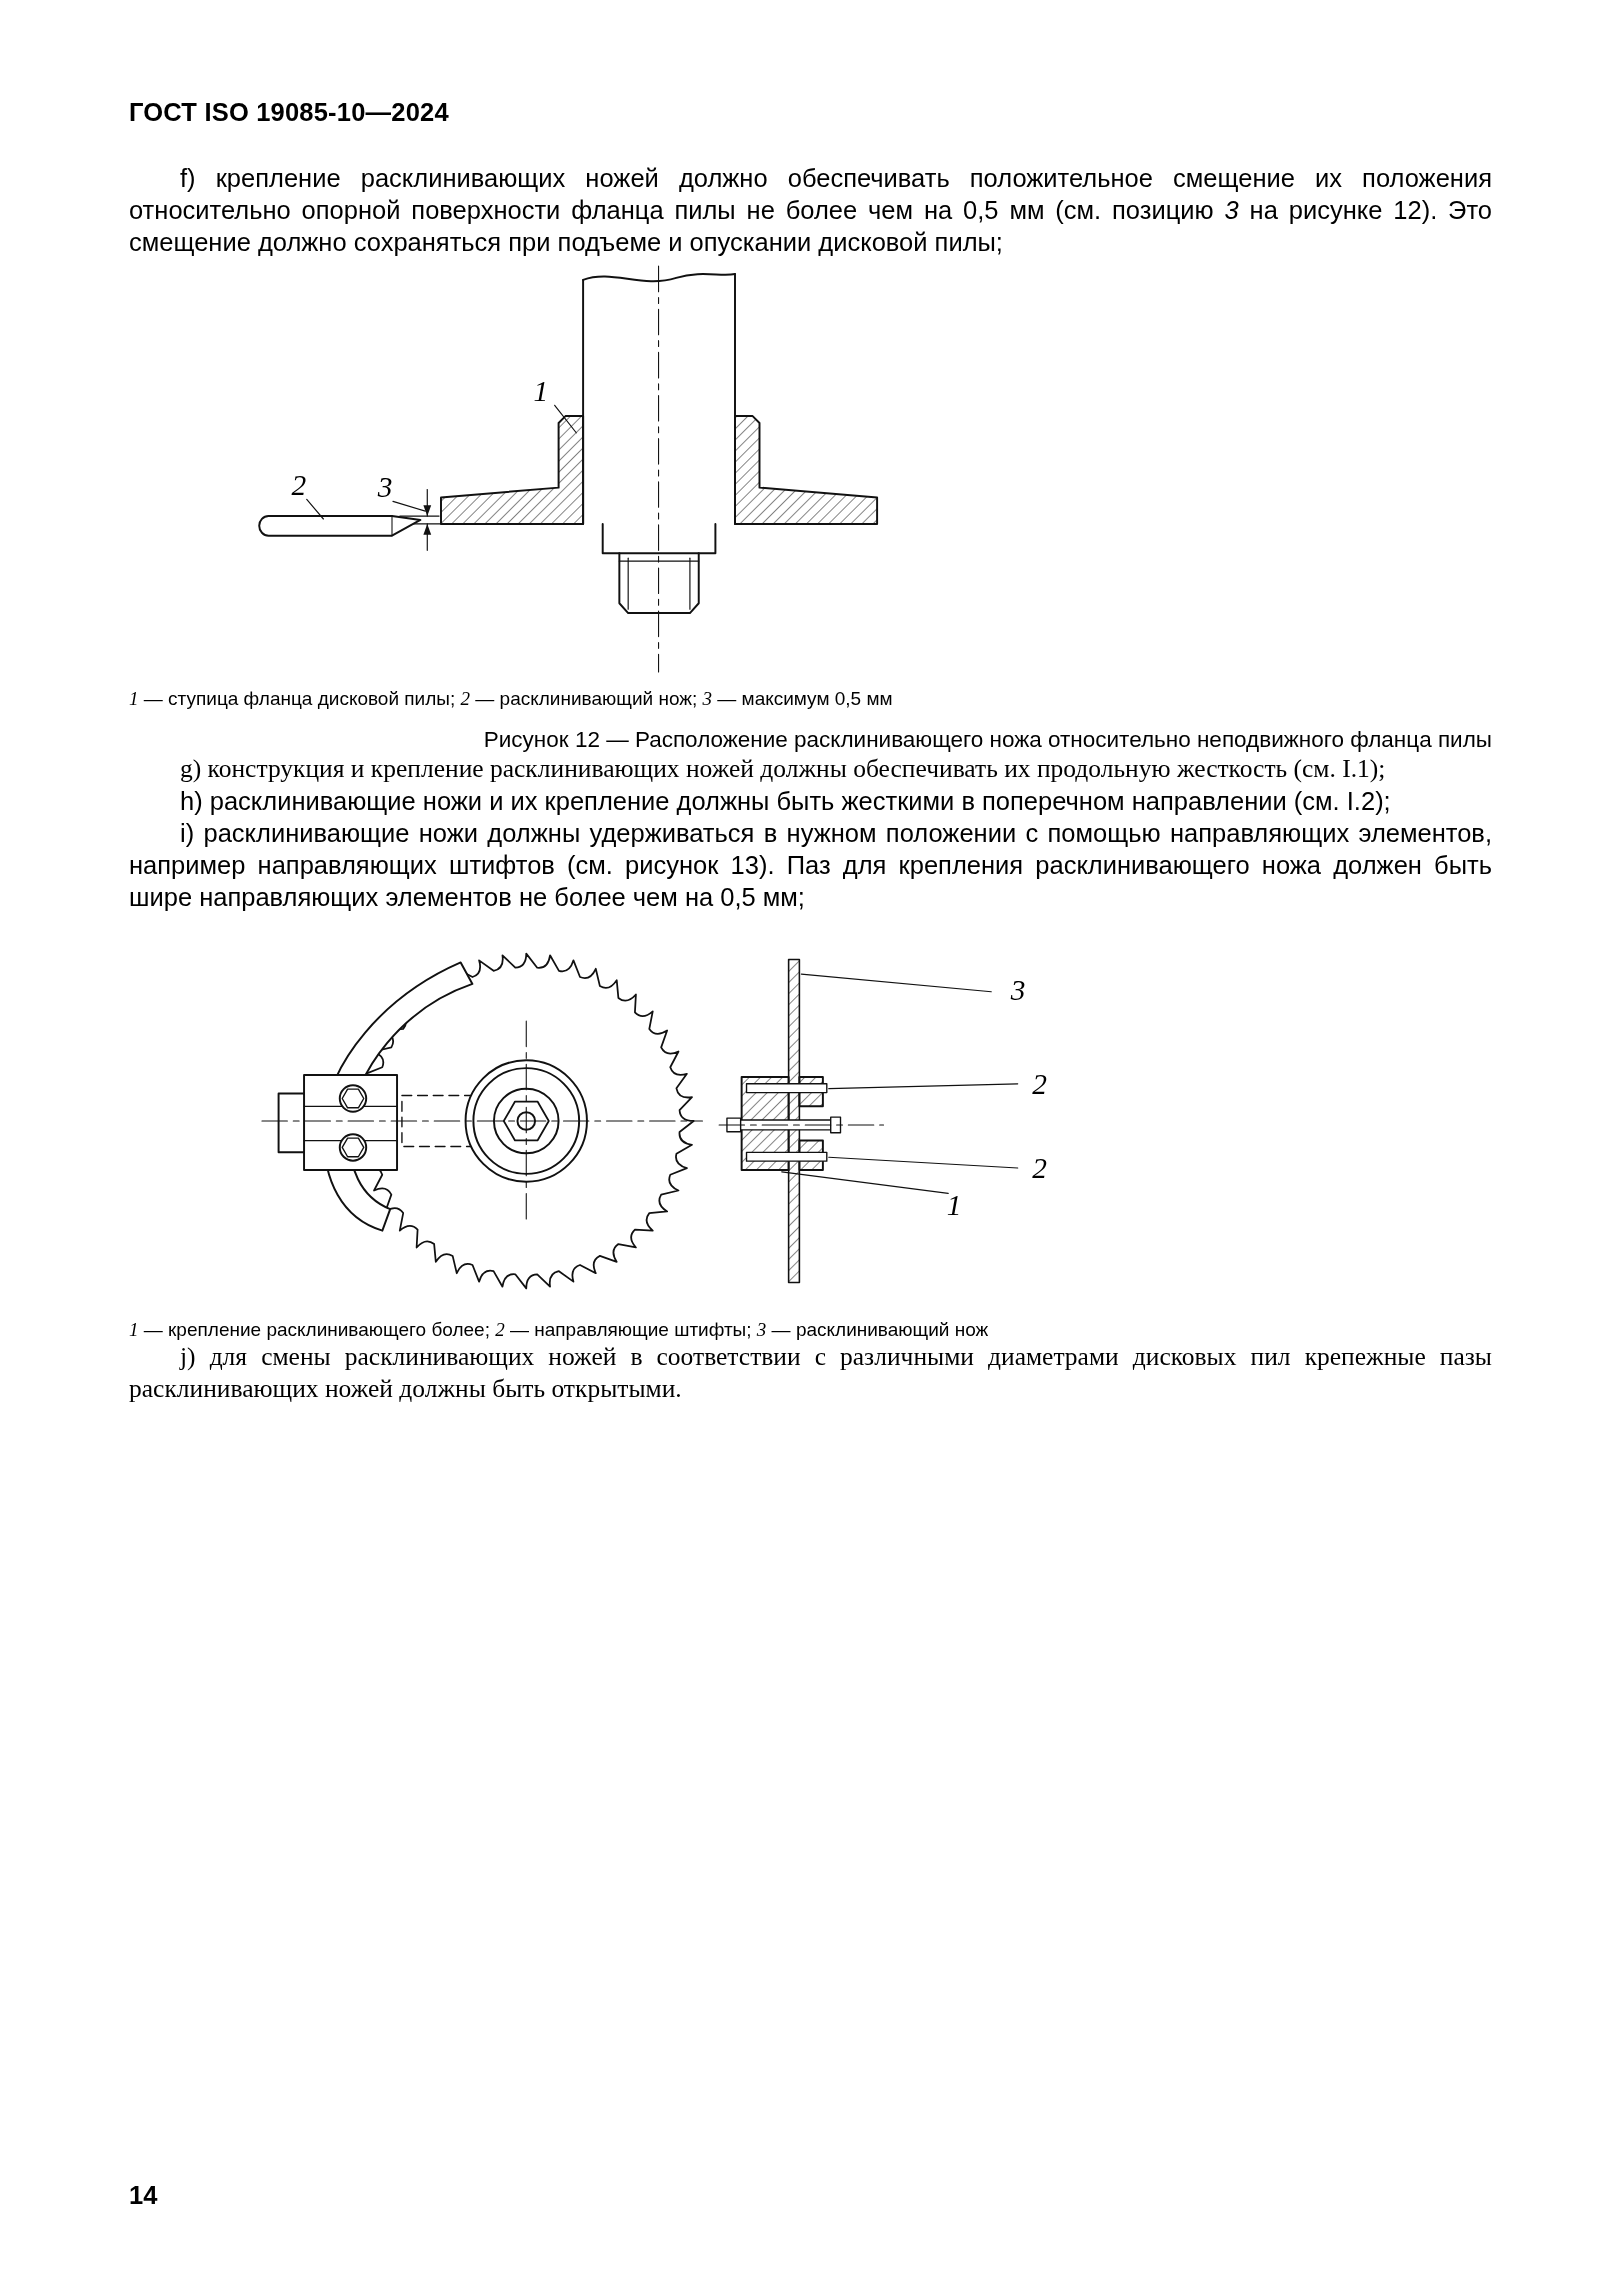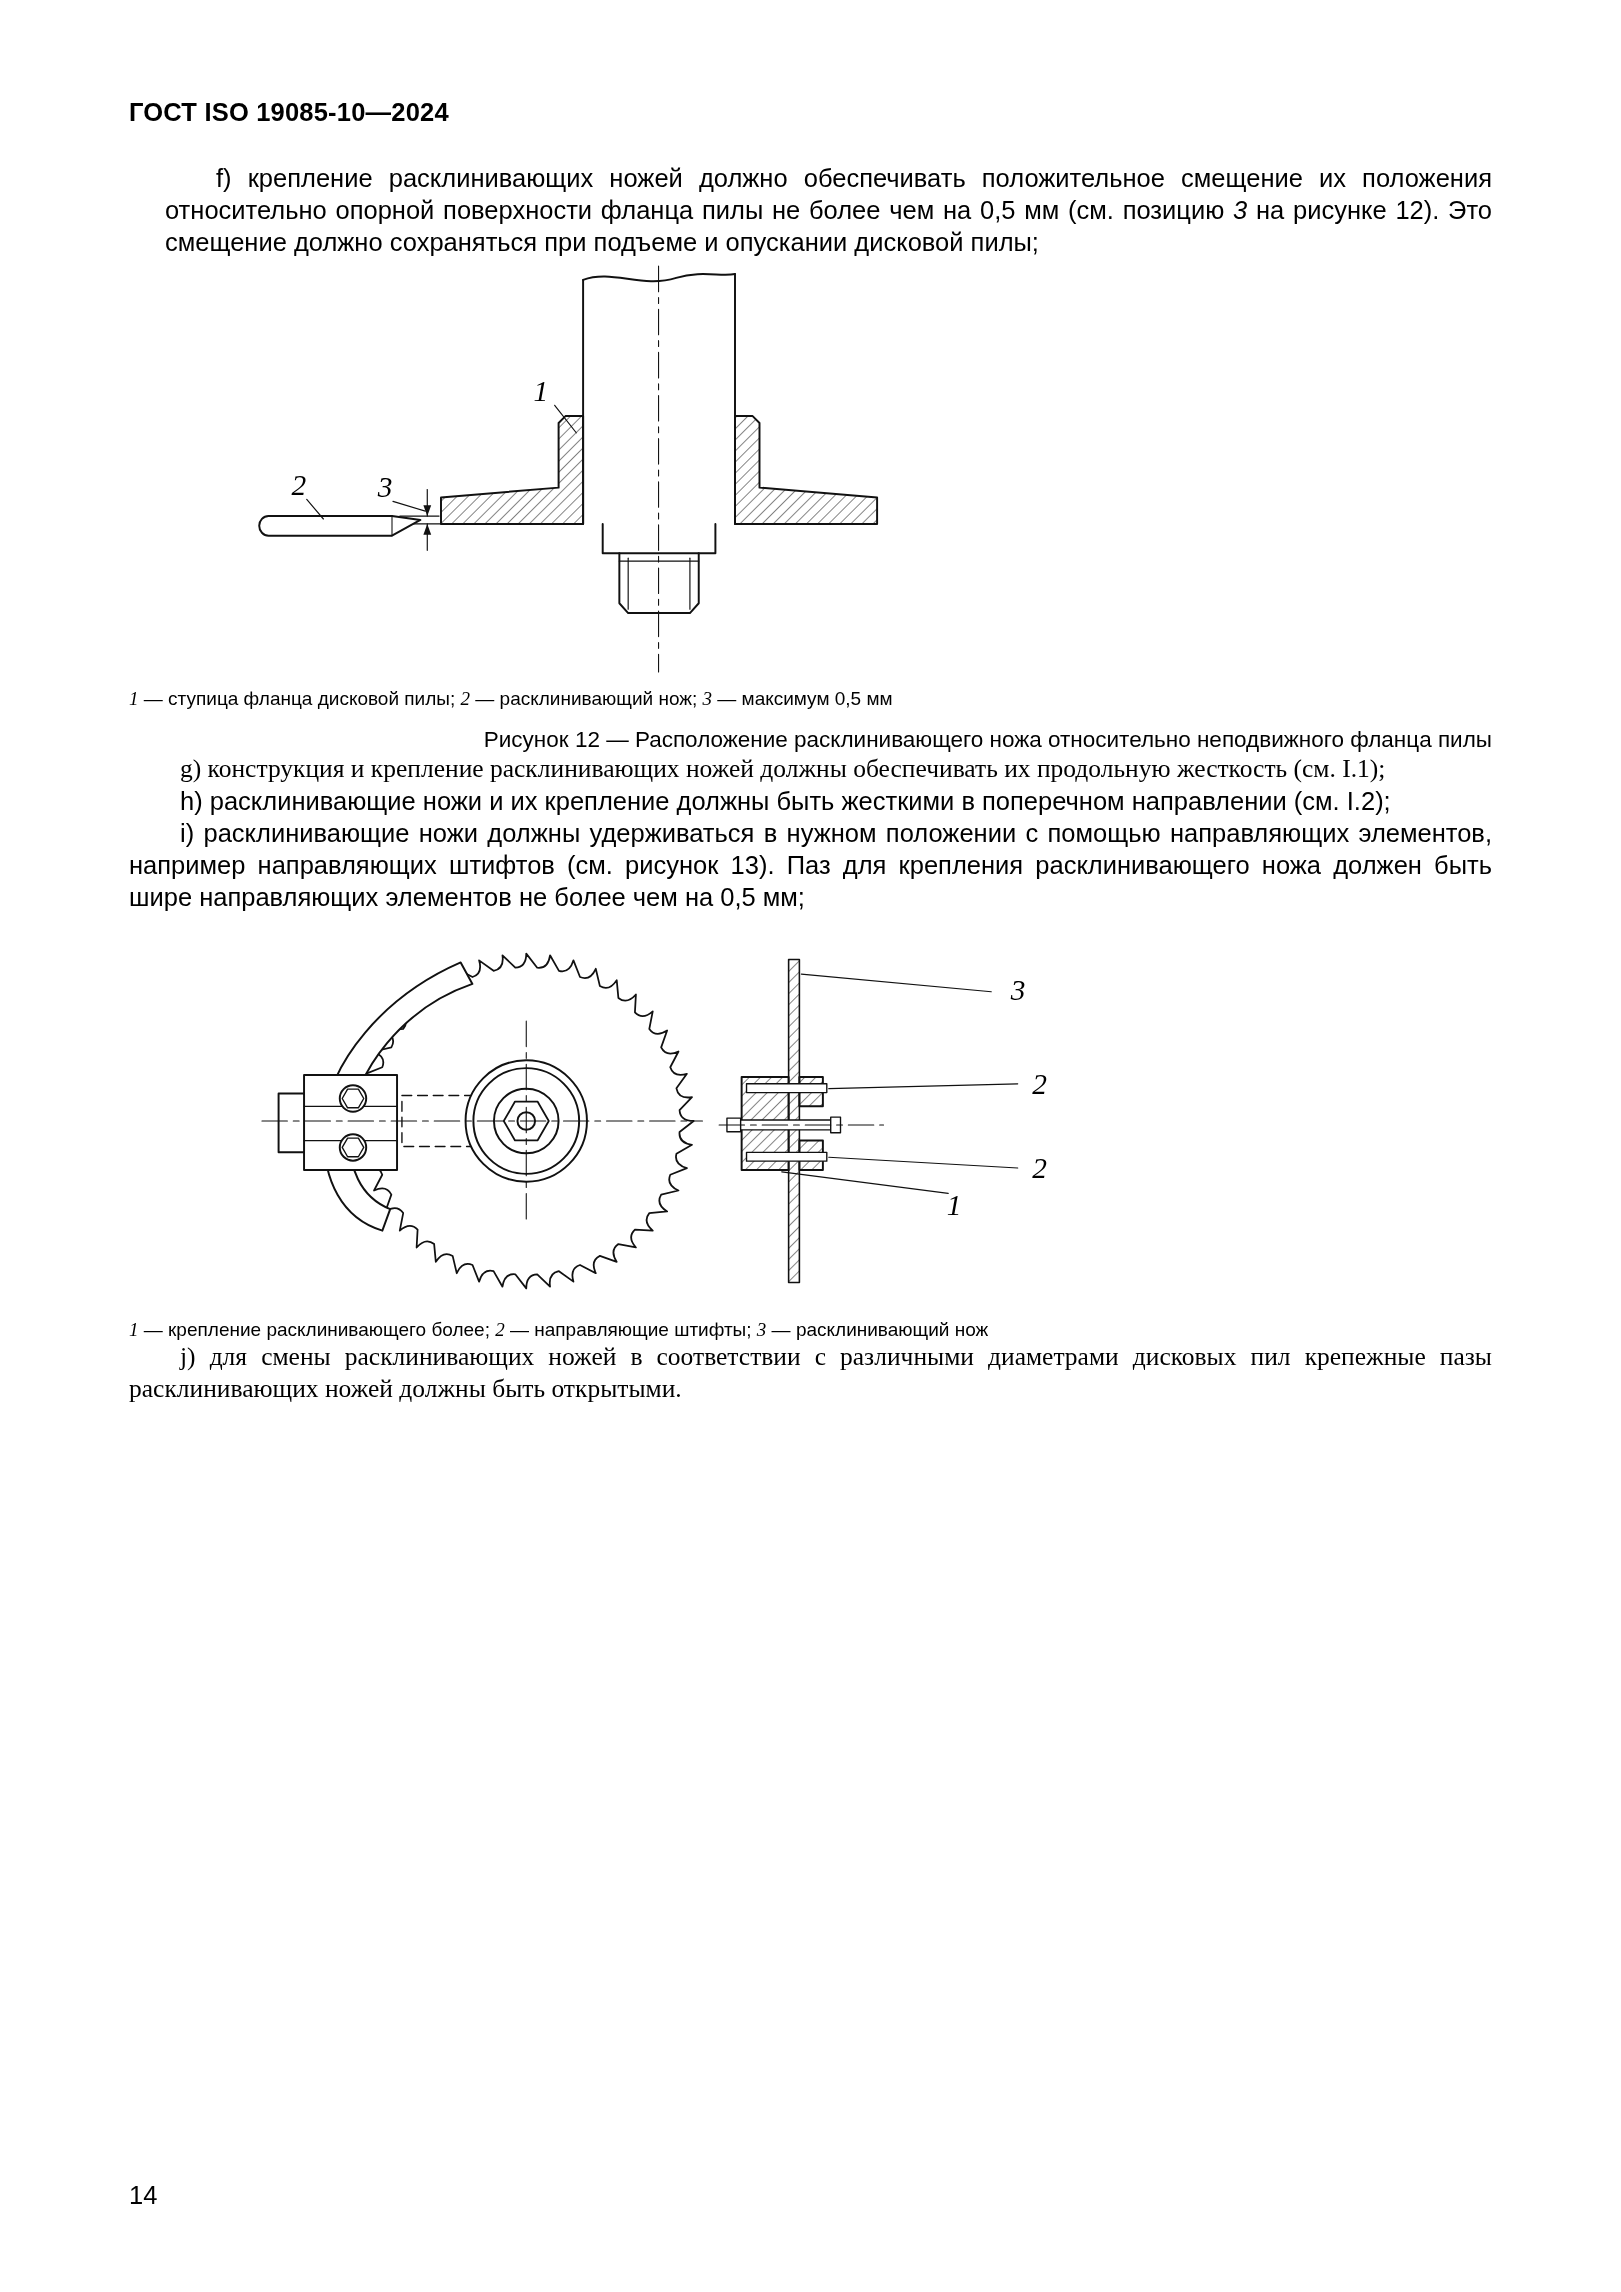--- a/index.html
+++ b/index.html
@@ -8,31 +8,31 @@
     width:1621px; height:2293px;
     background:#ffffff;
     color:#000;
     font-family:"Liberation Sans", sans-serif;
     padding:98px 129px 0 129px;
     box-sizing:border-box;
     overflow:hidden;
   }
   .doc-header { font-size:25.5px; font-weight:bold; letter-spacing:0.2px; }
   p.body { font-size:25.5px; line-height:32px; text-align:justify; text-indent:51px; margin:0; }
-  p.body.first { margin-top:35px;margin-left:36px; }
+  p.body.first { margin-top:35px; }
   p.body i { font-style:italic; }
   .figure-wrap { margin-top:5.9px; }
   .figure-wrap svg { display:block; }
   .fig12 { margin-left:116px; }
   .fig13 { margin-left:108px; margin-top:21.6px; }
   .legend { font-size:19px; text-align:left; margin:11.8px 0 0 0; }
   .legend i { font-style:italic; font-family:"Liberation Serif", serif; }
   .caption { font-size:22.5px; text-align:right; margin:17.6px 0 0 0; }
   .after-caption { margin-top:33px;font-family:Liberation Serif, serif; }
-  .page-number { position:absolute; left:129px; top:2181px; font-size:25.5px; }
+  .page-number { position:absolute; left:129px; top:2181px; font-size:25.5px;font-weight:bold; }
   text.callout {
     font-family:"Liberation Serif", serif;
     font-style:italic;
     font-size:30px;
     fill:#000;
     stroke:none;
   }
 </style>
 </head>
 <body>

